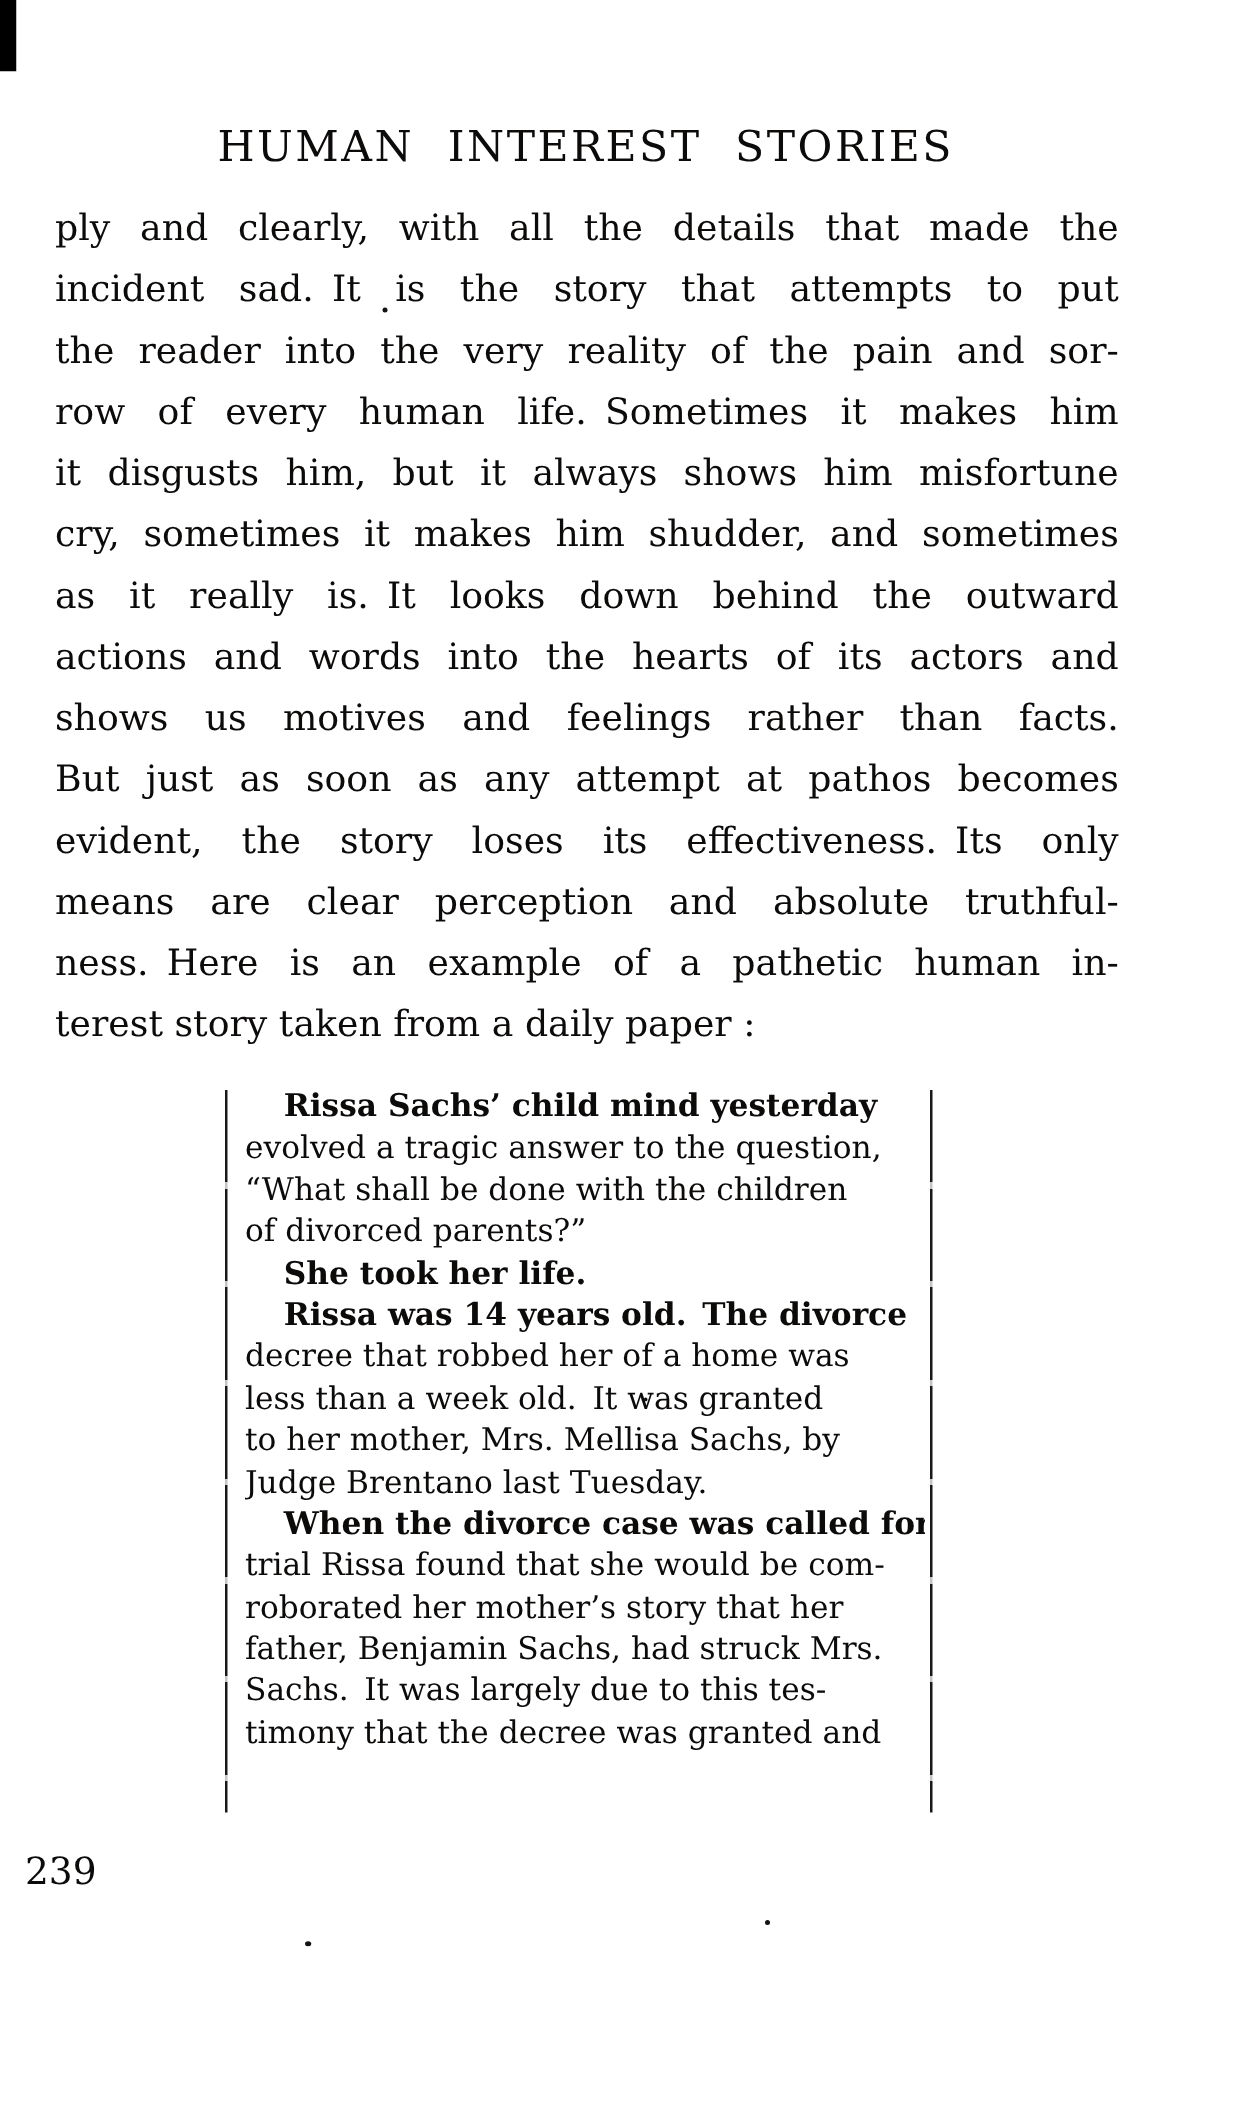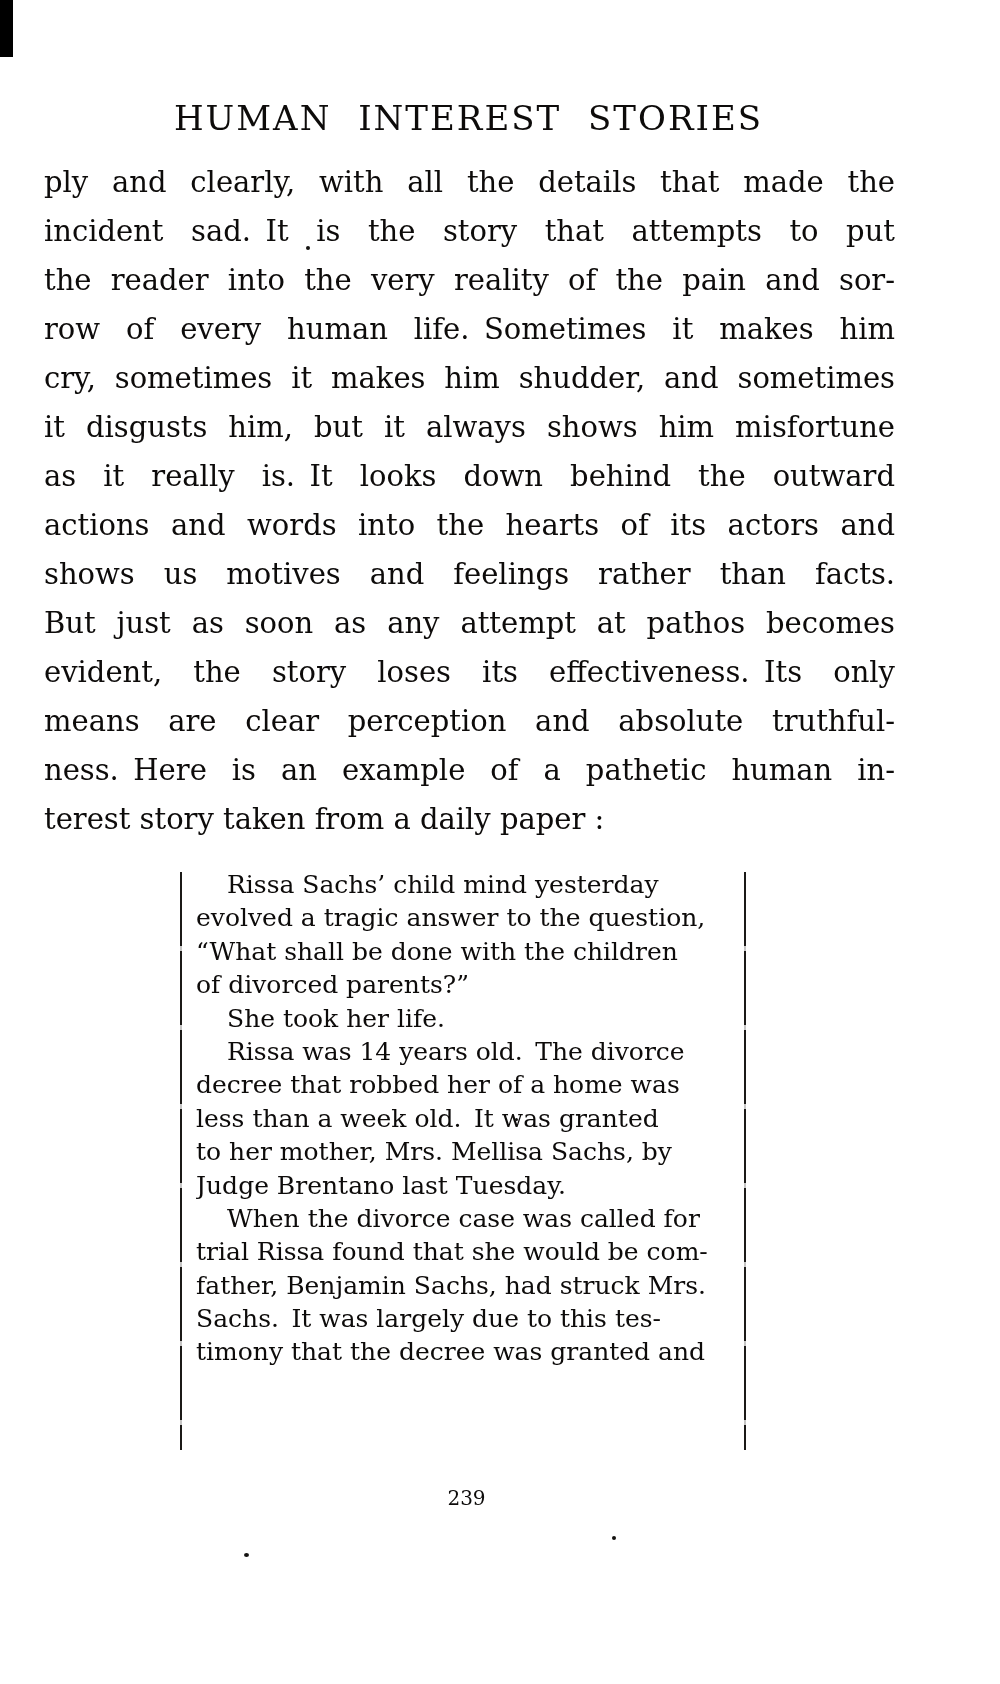--- a/index.html
+++ b/index.html
@@ -67,27 +67,26 @@
     left: 196px; top: 868px;
     width: 544px;
     font-size: 25px;
   }
   .excerpt-lines .line {
     height: 33.4px;
     line-height: 33.4px;
     overflow: hidden;
     white-space: nowrap;
   }
-  .excerpt-lines .line.indent { text-indent: 31px; }
+  .excerpt-lines .line.indent { text-indent: 31px; font-weight: bold; }
   .page-number {
     position: absolute;
-    left: 40px; top: 1478px;
+    left: 20px; top: 1478px;
     width: 853px;
-    text-align: center;
-    font-size: 20px;
+    font-size: 30px;
     line-height: 40px;
   }
   
   .speck {
     position: absolute;
     background: #141210;
     border-radius: 50%;
   }
   .speck.s1 { left: 306px; top: 246px;  width: 4px; height: 4px; }
   .speck.s2 { left: 515px; top: 1118px; width: 3px; height: 3px; }
@@ -101,22 +100,22 @@
 
   <div class="corner-mark"></div>
 
   <h1 class="running-head">HUMAN INTEREST STORIES</h1>
 
   <div class="body-text" id="body-text">
       <div class="line jline">ply and clearly, with all the details that made the</div>
       <div class="line jline">incident sad. It is the story that attempts to put</div>
       <div class="line jline">the reader into the very reality of the pain and sor-</div>
       <div class="line jline">row of every human life. Sometimes it makes him</div>
+      <div class="line jline">it disgusts him, but it always shows him misfortune</div>
       <div class="line jline">cry, sometimes it makes him shudder, and sometimes</div>
-      <div class="line jline">it disgusts him, but it always shows him misfortune</div>
       <div class="line jline">as it really is. It looks down behind the outward</div>
       <div class="line jline">actions and words into the hearts of its actors and</div>
       <div class="line jline">shows us motives and feelings rather than facts.</div>
       <div class="line jline">But just as soon as any attempt at pathos becomes</div>
       <div class="line jline">evident, the story loses its effectiveness. Its only</div>
       <div class="line jline">means are clear perception and absolute truthful-</div>
       <div class="line jline">ness. Here is an example of a pathetic human in-</div>
       <div class="line">terest story taken from a daily paper :</div>
     </div>
 
@@ -129,20 +128,21 @@
         <div class="line jline">“What shall be done with the children</div>
         <div class="line">of divorced parents?”</div>
         <div class="line indent">She took her life.</div>
         <div class="line jline indent">Rissa was 14 years old. The divorce</div>
         <div class="line jline">decree that robbed her of a home was</div>
         <div class="line jline">less than a week old. It was granted</div>
         <div class="line jline">to her mother, Mrs. Mellisa Sachs, by</div>
         <div class="line">Judge Brentano last Tuesday.</div>
         <div class="line jline indent">When the divorce case was called for</div>
         <div class="line jline">trial Rissa found that she would be com-</div>
+        <div class="line jline">roborated her mother’s story that her</div>
         <div class="line jline">father, Benjamin Sachs, had struck Mrs.</div>
         <div class="line jline">Sachs. It was largely due to this tes-</div>
         <div class="line jline">timony that the decree was granted and</div>
       </div>
   </div>
 
   <div class="page-number">239</div>
 
   <div class="speck s1"></div>
   <div class="speck s2"></div>

